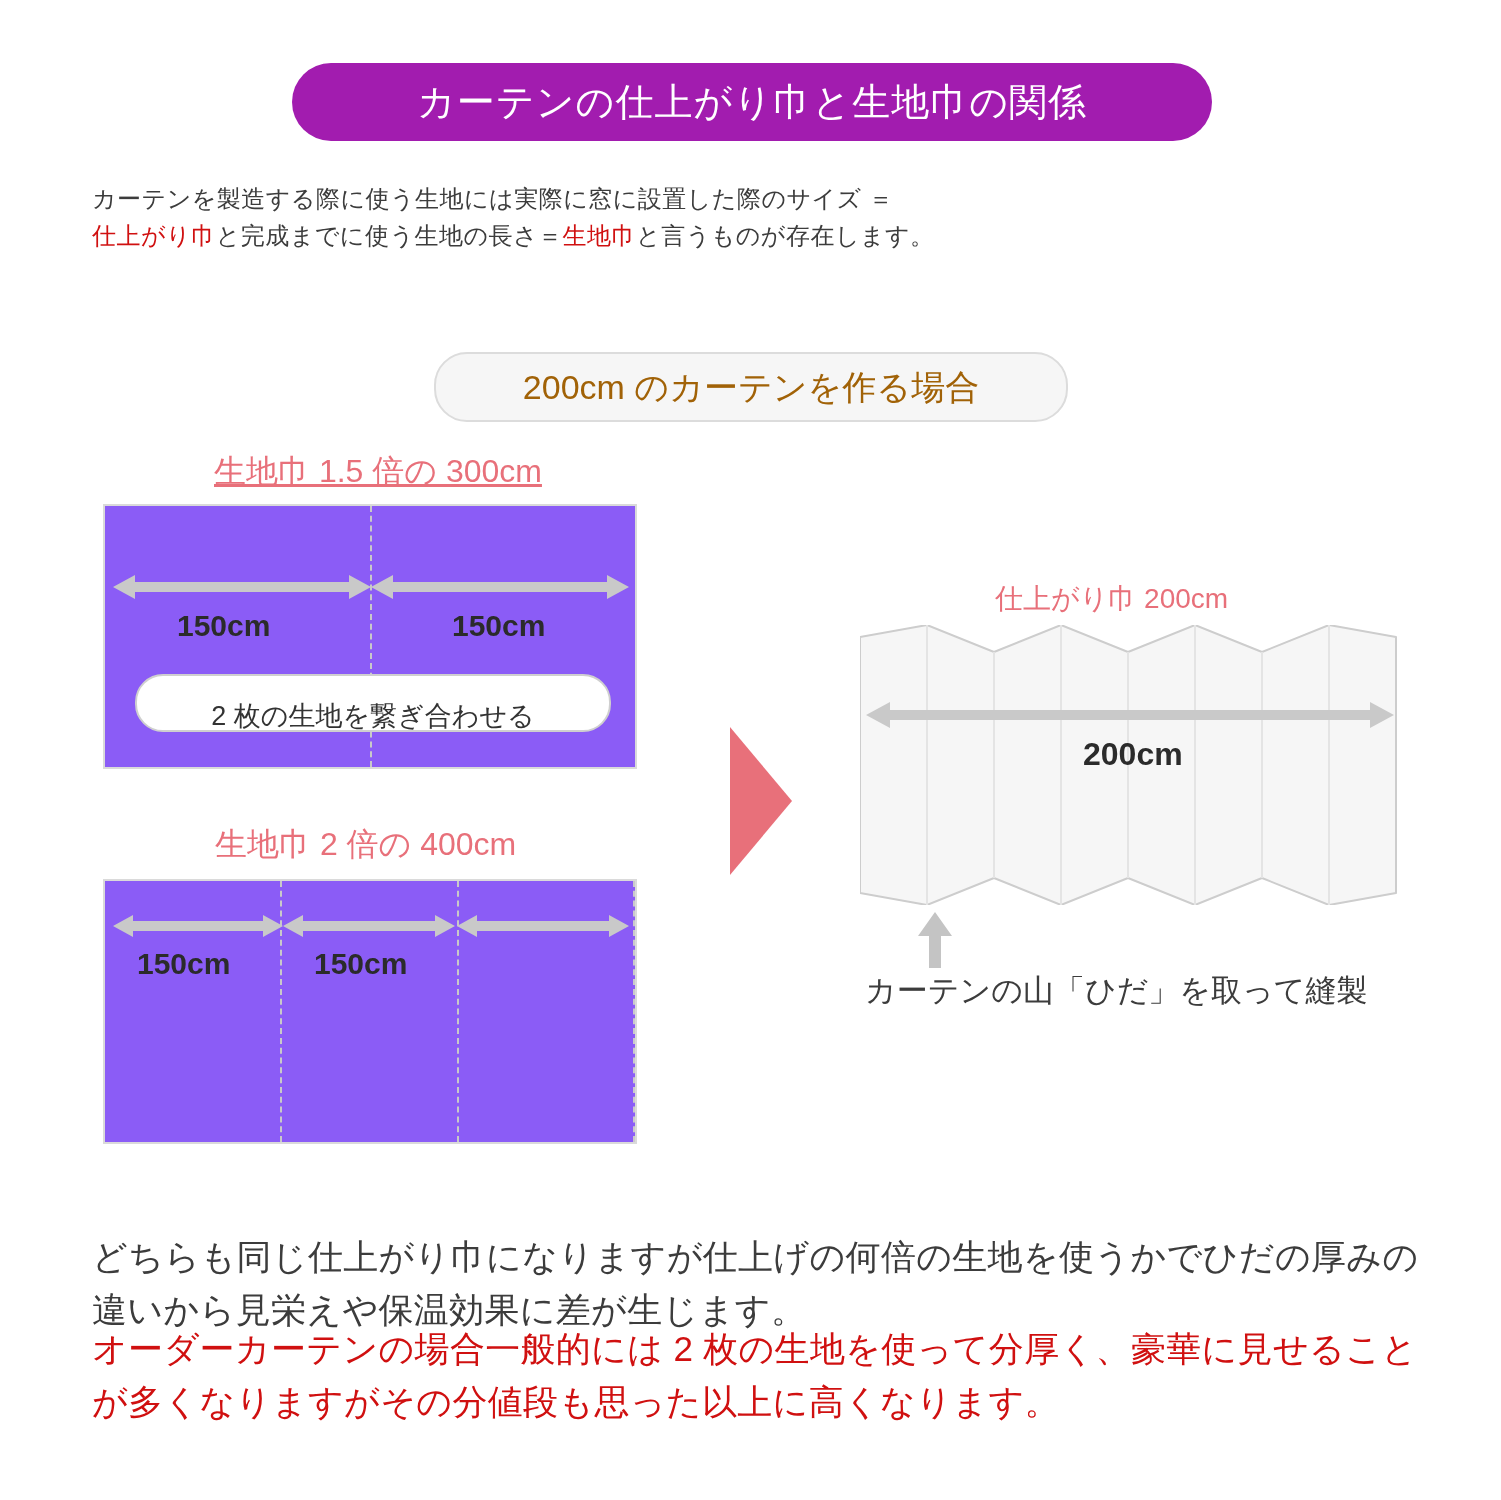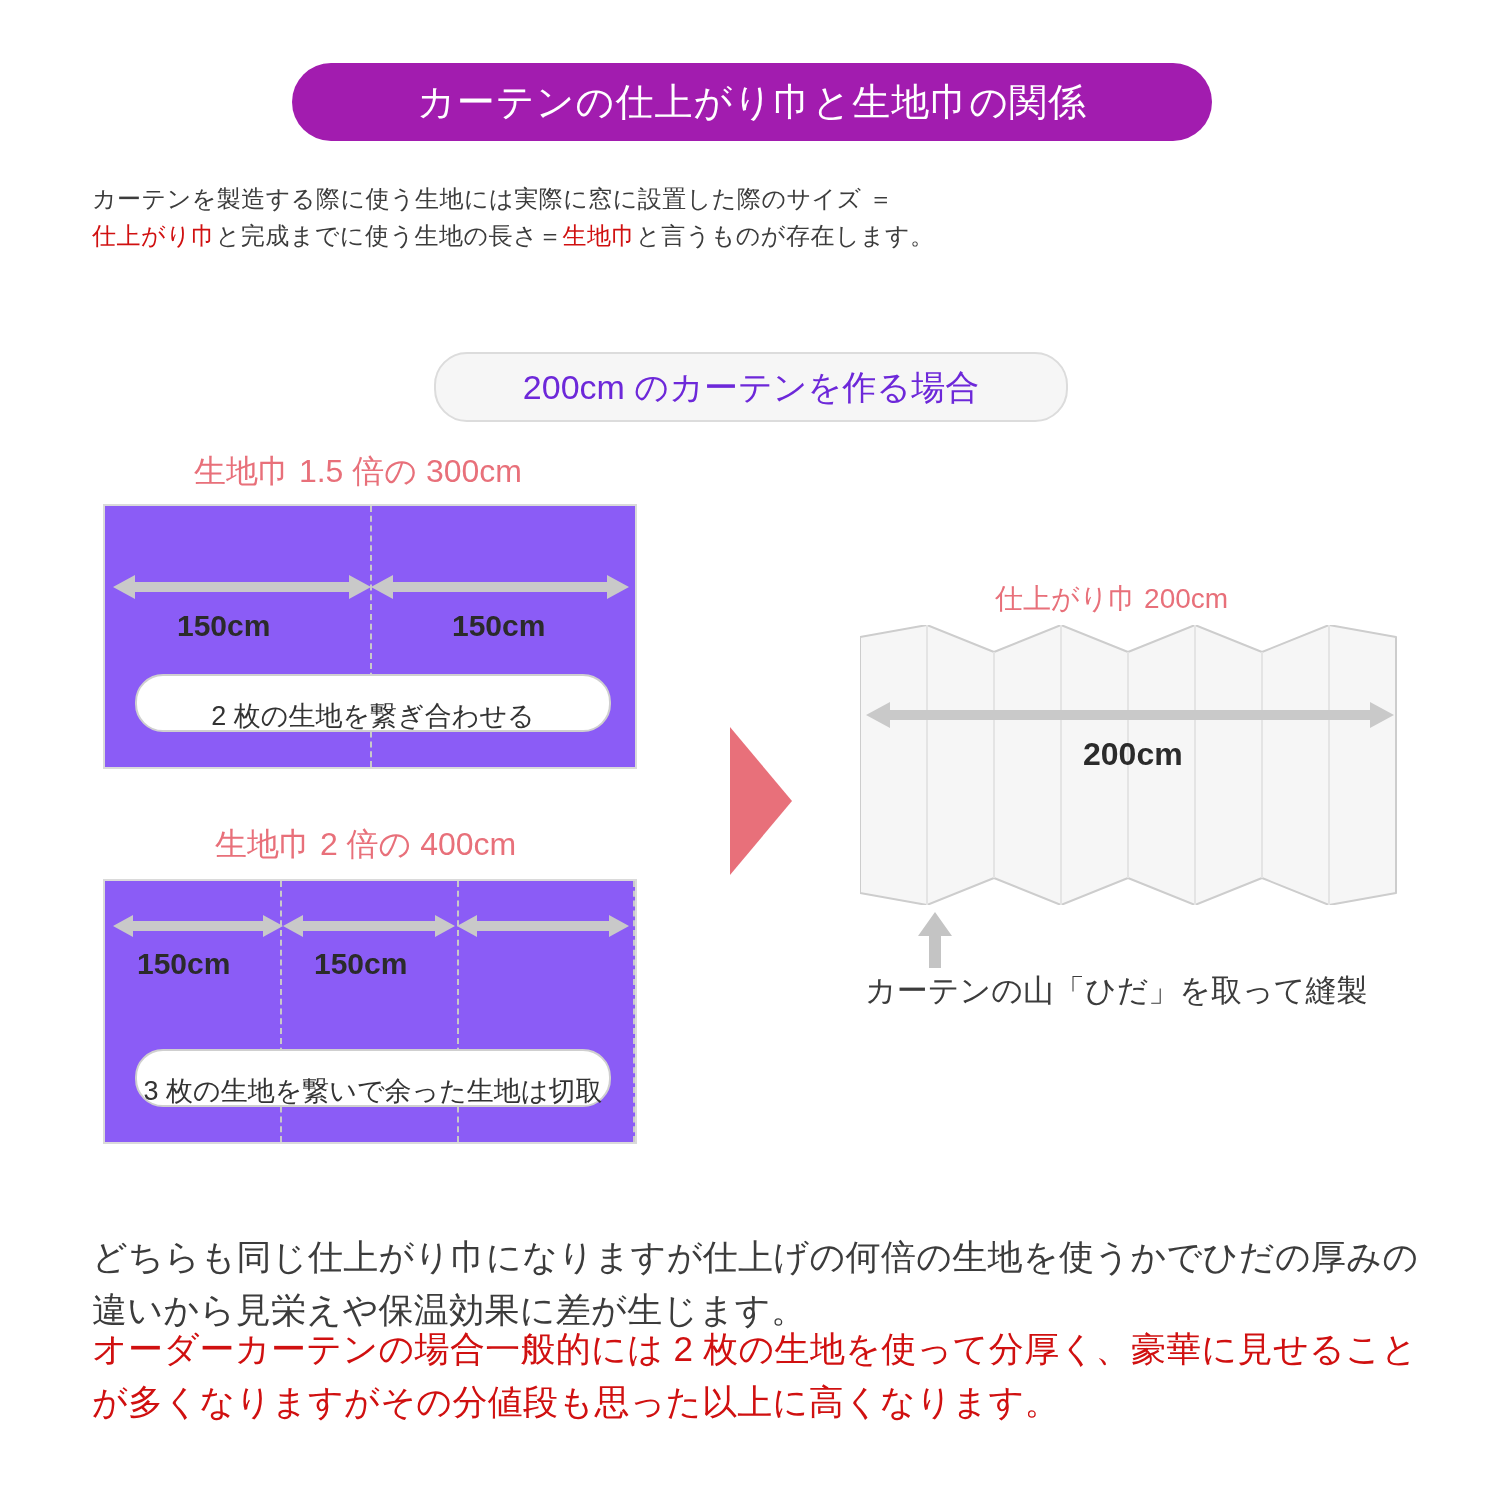--- a/index.html
+++ b/index.html
@@ -58,34 +58,34 @@
     width: 630px;
     height: 66px;
     border: 2px solid #dcdcdc;
     border-radius: 33px;
     background: #f6f6f6;
     display: flex;
     align-items: center;
     justify-content: center;
   }
   .sub-pill .sub-text {
-    color: #6d28d9;
+    color: #a16207;
     font-size: 34px;
     line-height: 1;
   }
 
   
   .fabric-heading {
     position: absolute;
     font-size: 32px;
     color: #e8707a;
     line-height: 1;
     white-space: nowrap;
   }
-  .fabric-heading.h1 { left: 194px; top: 455px; }
+  .fabric-heading.h1 { left: 214px; top: 455px; text-decoration: underline; }
   .fabric-heading.h2 { left: 215px; top: 828px; }
 
   .fabric-box {
     position: absolute;
     left: 103px;
     width: 534px;
     background: #8b5cf6;
     border: 2px solid #dadada;
     box-sizing: border-box;
   }
@@ -273,23 +273,20 @@
   </div>
   <div class="dim-arrow" style="left:352px; top:30px; width:172px;">
     <svg viewBox="0 0 172 30" preserveAspectRatio="none">
       <polygon points="0,15 20,4 20,10 152,10 152,4 172,15 152,26 152,20 20,20 20,26" fill="#c9c9c9"></polygon>
     </svg>
   </div>
 
   <div class="dim-label" style="left:32px; top:68px;">150cm</div>
   <div class="dim-label" style="left:209px; top:68px;">150cm</div>
 
-  <div class="note-pill" style="left:30px; top:168px; width:472px;">
-    <span class="note-text">3 枚の生地を繋いで余った生地は切取</span>
-  </div>
 </div>
 
 <div class="pink-triangle"></div>
 
 <div class="curtain-heading">仕上がり巾 200cm</div>
 
 <div class="curtain-wrap">
   <svg viewBox="0 0 540 280" preserveAspectRatio="none">
 
     <path d="M0,12 L67,0 L134,27 L201,0 L268,27 L335,0 L402,27 L469,0 L536,12

